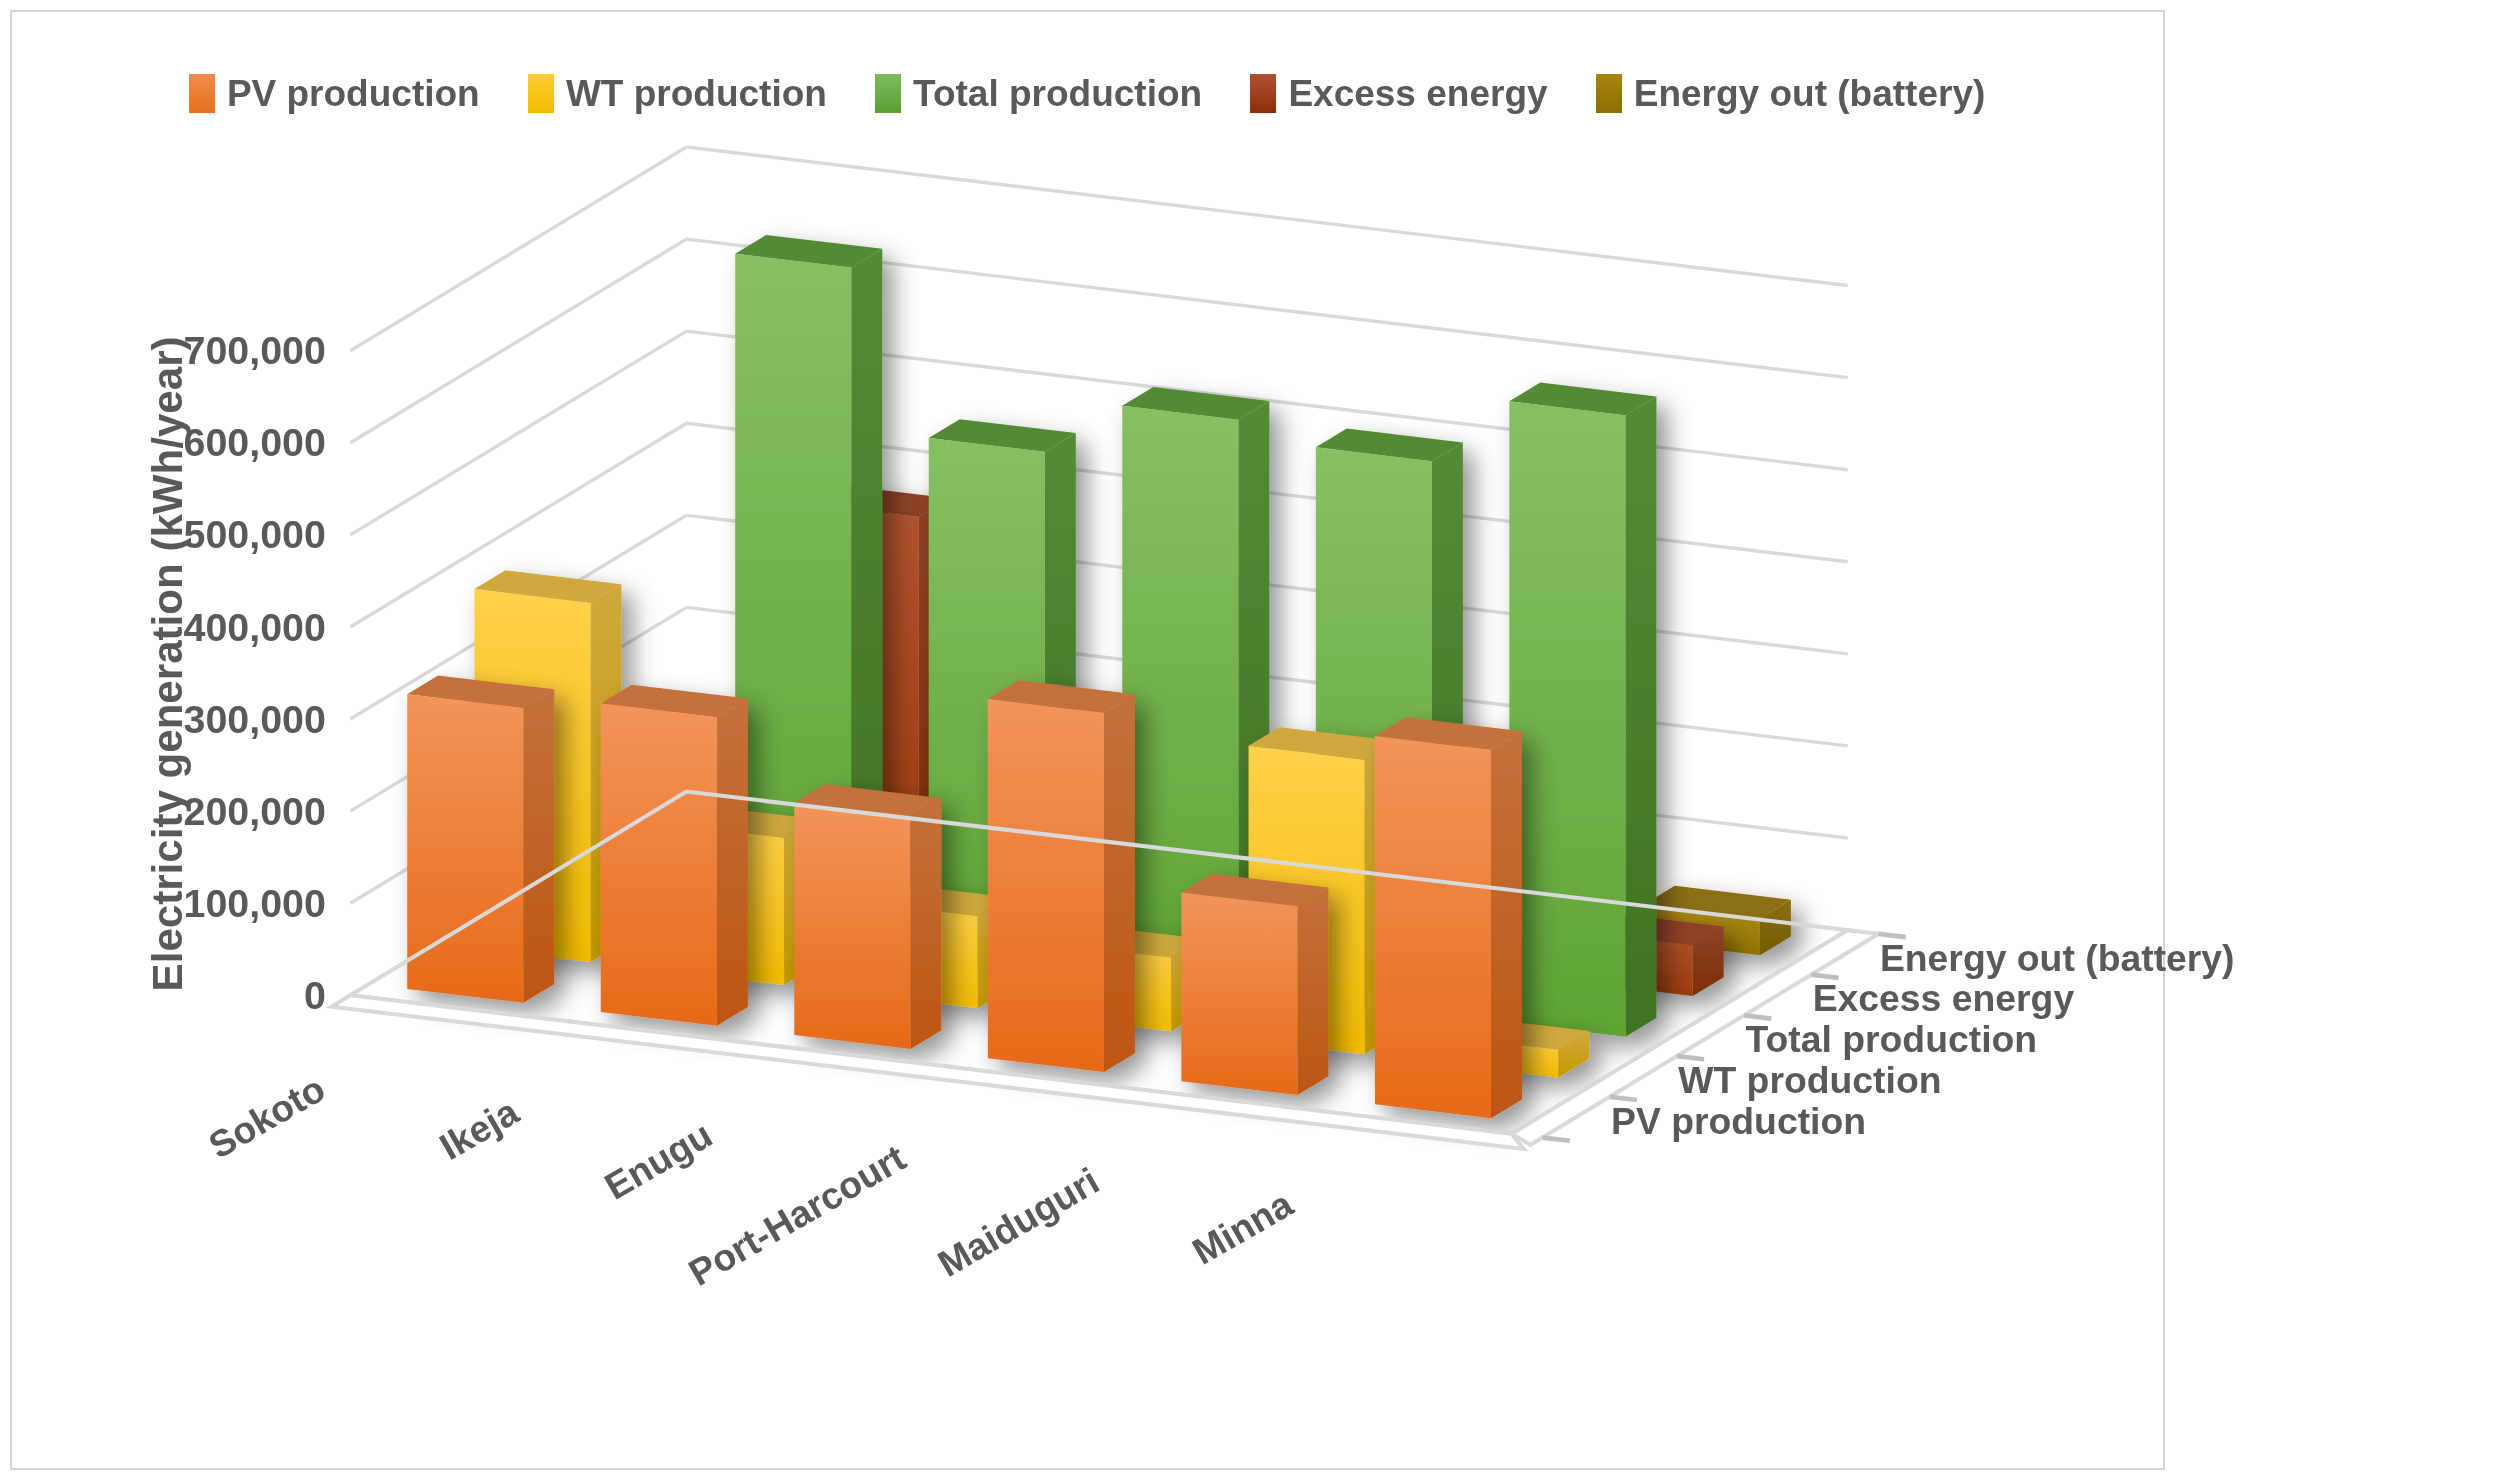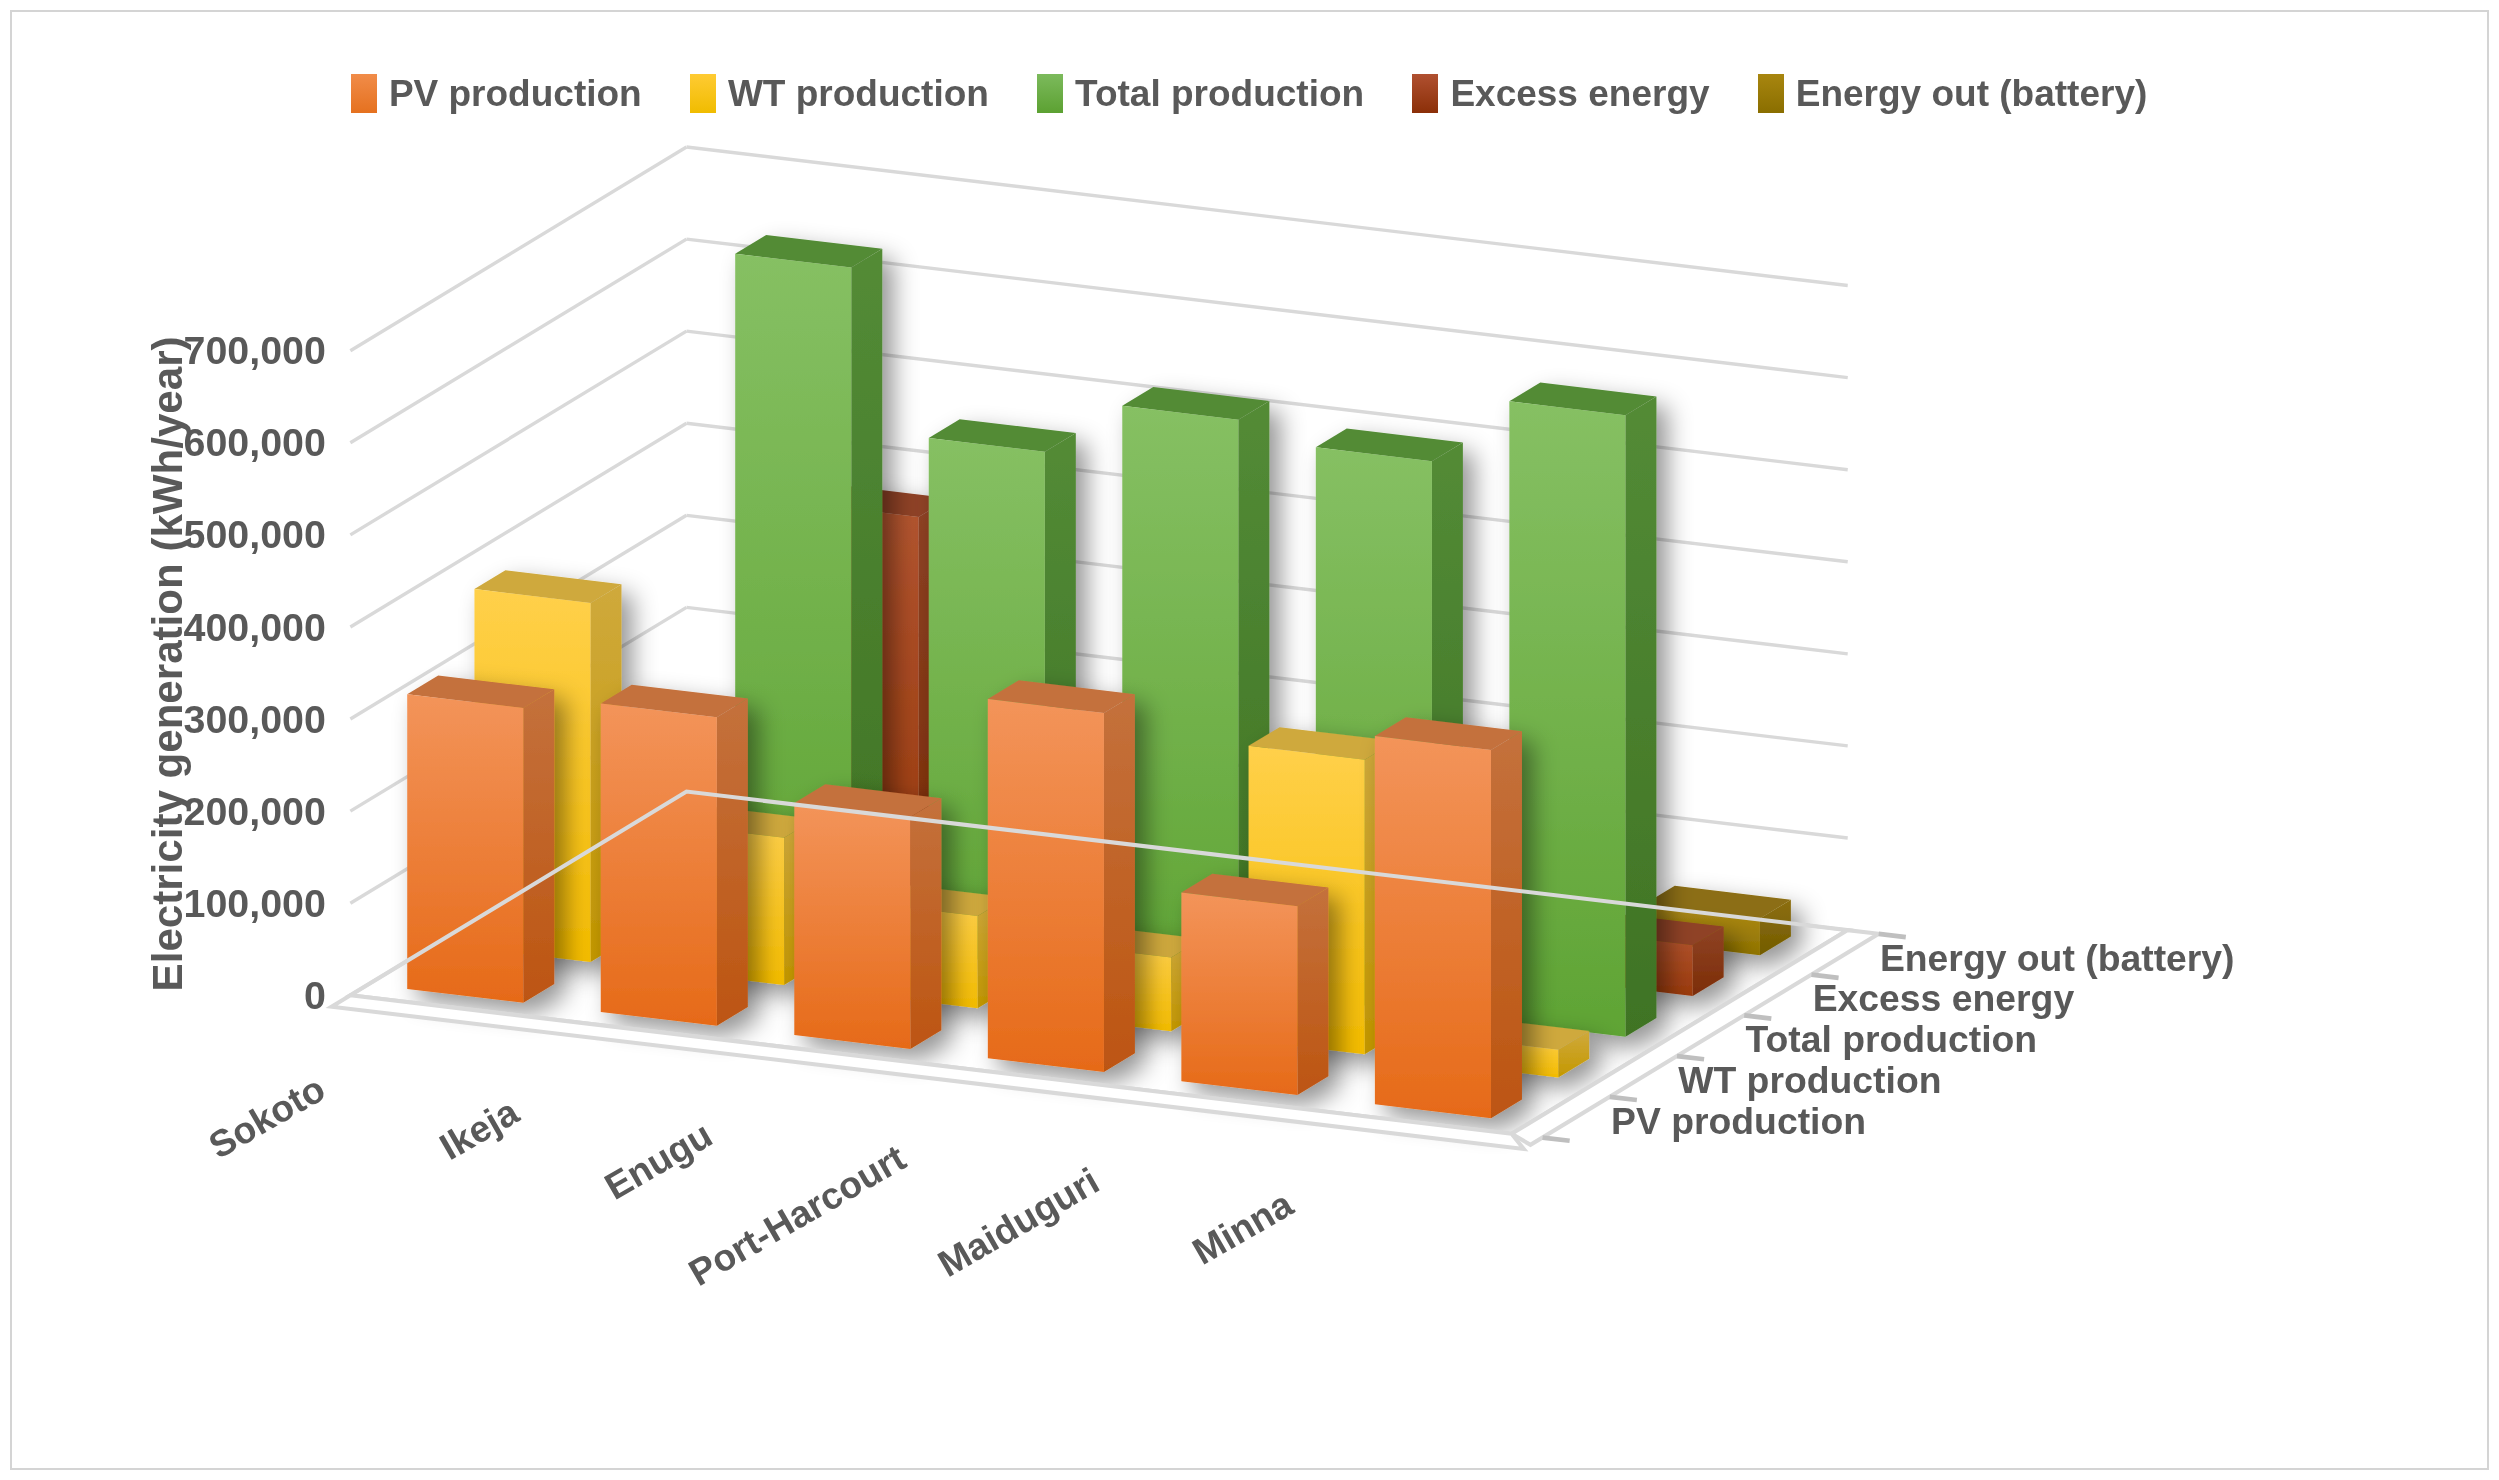--- a/index.html
+++ b/index.html
@@ -1,17 +1,17 @@
 <!DOCTYPE html>
 <html style="font-size:11px"><head>
 <meta charset="utf-8">
 <style>
   html,body{margin:0;padding:0;background:#fff;}
   body{width:2500px;height:1480px;font-family:"Liberation Sans",sans-serif;}
-  #frame{position:absolute;left:9.5px;top:9.5px;width:2479px;height:1460px;border:2px solid #d4d4d4;box-sizing:border-box;background:#fff;}
+  #frame{position:absolute;left:9.5px;top:9.5px;width:2155px;height:1460px;border:2px solid #d4d4d4;box-sizing:border-box;background:#fff;}
   #legend{position:absolute;left:0;top:62px;width:100%;display:flex;justify-content:center;align-items:center;gap:48px;}
   .leg-item{display:flex;align-items:center;gap:12.2px;}
   .leg-sw{width:26px;height:39px;display:block;}
   .leg-lb{font-size:37px;font-weight:bold;color:#595959;white-space:nowrap;line-height:1;}
   #plot{position:absolute;left:0;top:0;width:2479px;height:1460px;}
   text{font-family:"Liberation Sans",sans-serif;}
   .ytick{font-size:58px;font-weight:bold;fill:#595959;text-anchor:end;}
   .catlab{font-size:55px;font-weight:bold;fill:#595959;}
   .serlab{font-size:55px;font-weight:bold;fill:#595959;text-anchor:start;}
   .axtitle{font-size:62px;font-weight:bold;fill:#595959;text-anchor:middle;}

